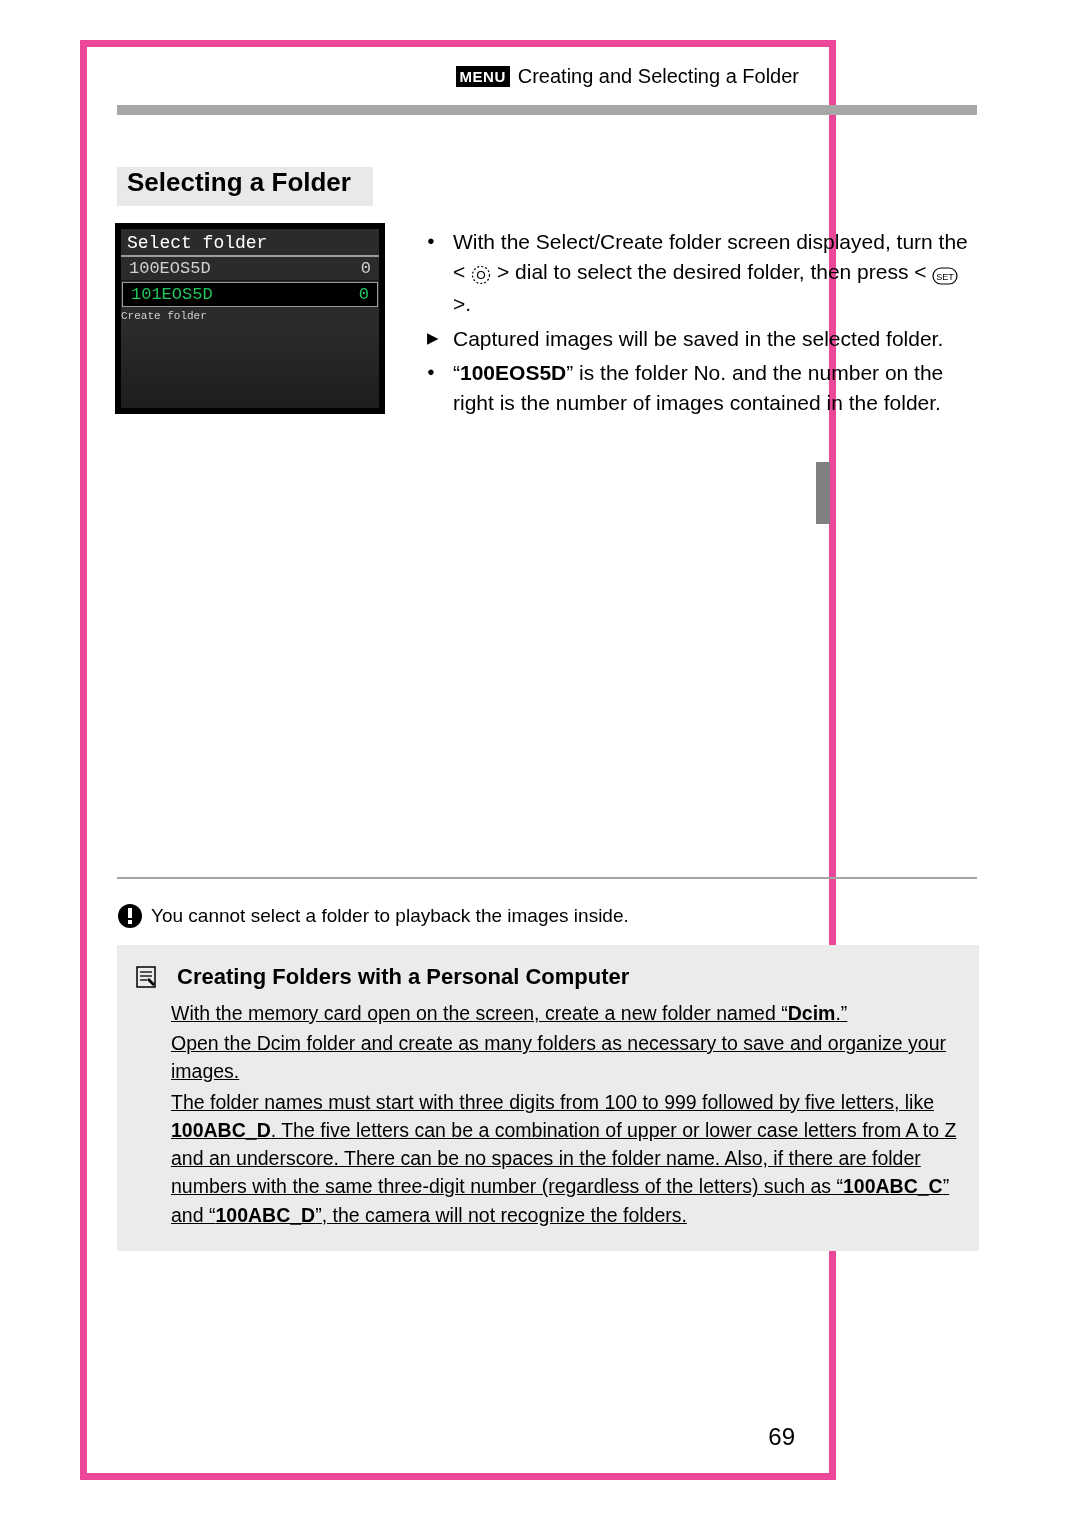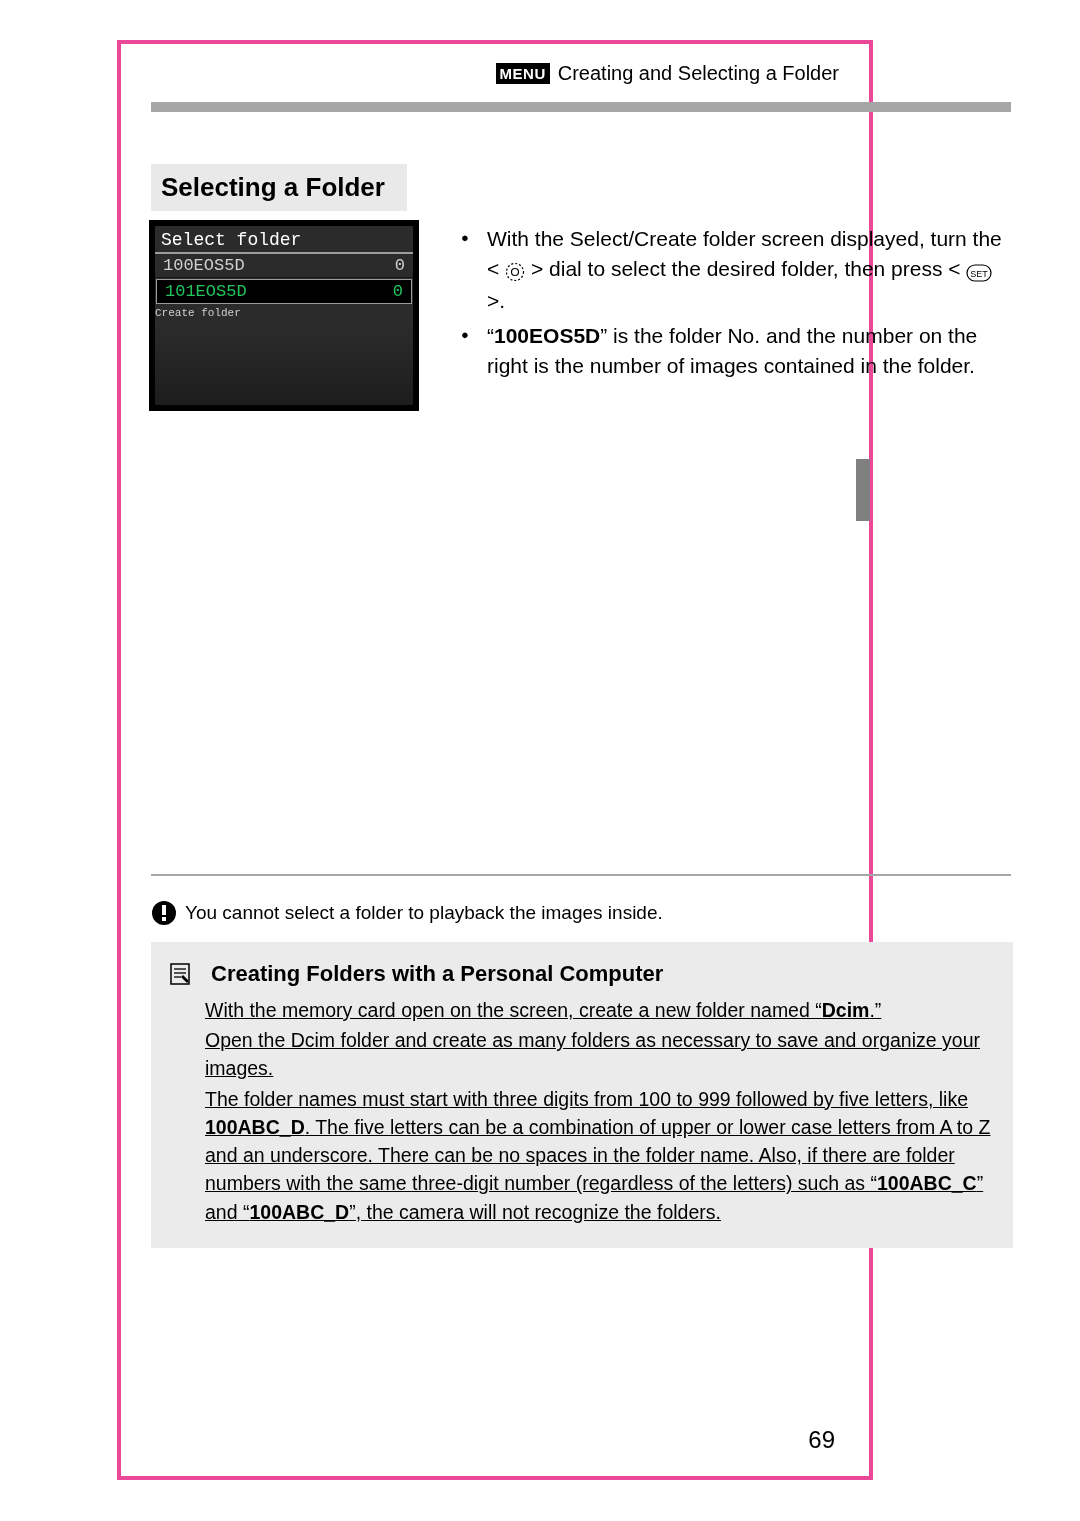--- a/index.html
+++ b/index.html
@@ -10,23 +10,22 @@
     height: 1521px;
     position: relative;
     color: #000;
   }
   .page {
     position: absolute;
     left: 80px;
     top: 40px;
     width: 756px;
     height: 1440px;
-    border: 4px solid #ec4899;
+    border: 7px solid #ec4899;
     background: #fff;
-    margin-left: 37px;
   }
   .header {
     position: absolute;
     top: 18px;
     right: 30px;
     font-size: 20px;
     display: flex;
     align-items: center;
     gap: 8px;
   }
@@ -44,21 +43,21 @@
     left: 30px;
     width: 860px;
     height: 10px;
     background: #a6a6a6;
   }
   .section-title-wrap {
     position: absolute;
     top: 120px;
     left: 30px;
     background: #e9e9e9;
-    padding: 8px 22px 8px 10px;
+    padding: 0 22px 8px 10px;
   }
   .section-title {
     font-size: 26px;
     font-weight: bold;
   }
   .lcd {
     position: absolute;
     top: 176px;
     left: 28px;
     width: 270px;
@@ -235,20 +234,24 @@
         <span class="set-icon">
           <svg width="26" height="18" viewBox="0 0 26 18">
               <rect x="1" y="1" width="24" height="16" rx="8" fill="none" stroke="#000" stroke-width="1.2"></rect>
               <text x="13" y="13" text-anchor="middle" font-size="9" font-family="Arial">SET</text>
             </svg>
         </span>
         <span>&gt;.</span>
       </div>
     </div>
     <div class="b-item">
+      <div class="b-marker tri"></div>
+      <div class="b-text">Captured images will be saved in the selected folder.</div>
+    </div>
+    <div class="b-item">
       <div class="b-marker disc"></div>
       <div class="b-text">
         <span>“</span><span class="bold">100EOS5D</span><span>” is the folder No. and the number on the right is the number of images contained in the folder.</span>
       </div>
     </div>
   </div>
 
   <div class="side-tab"></div>
 
   <div class="caution">

